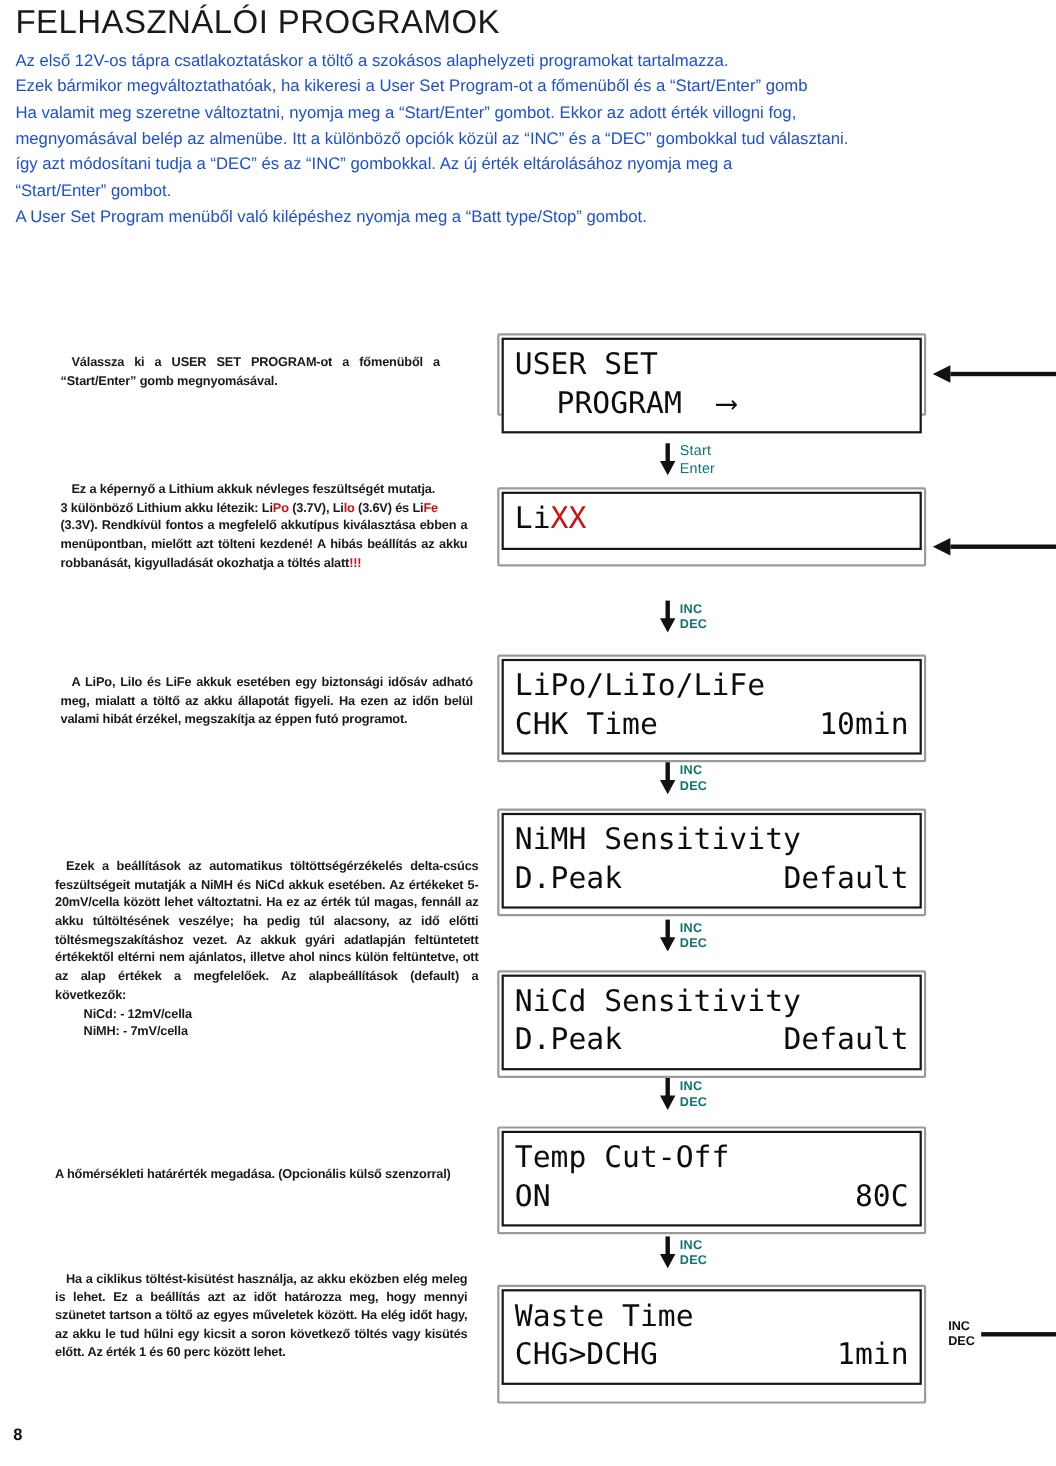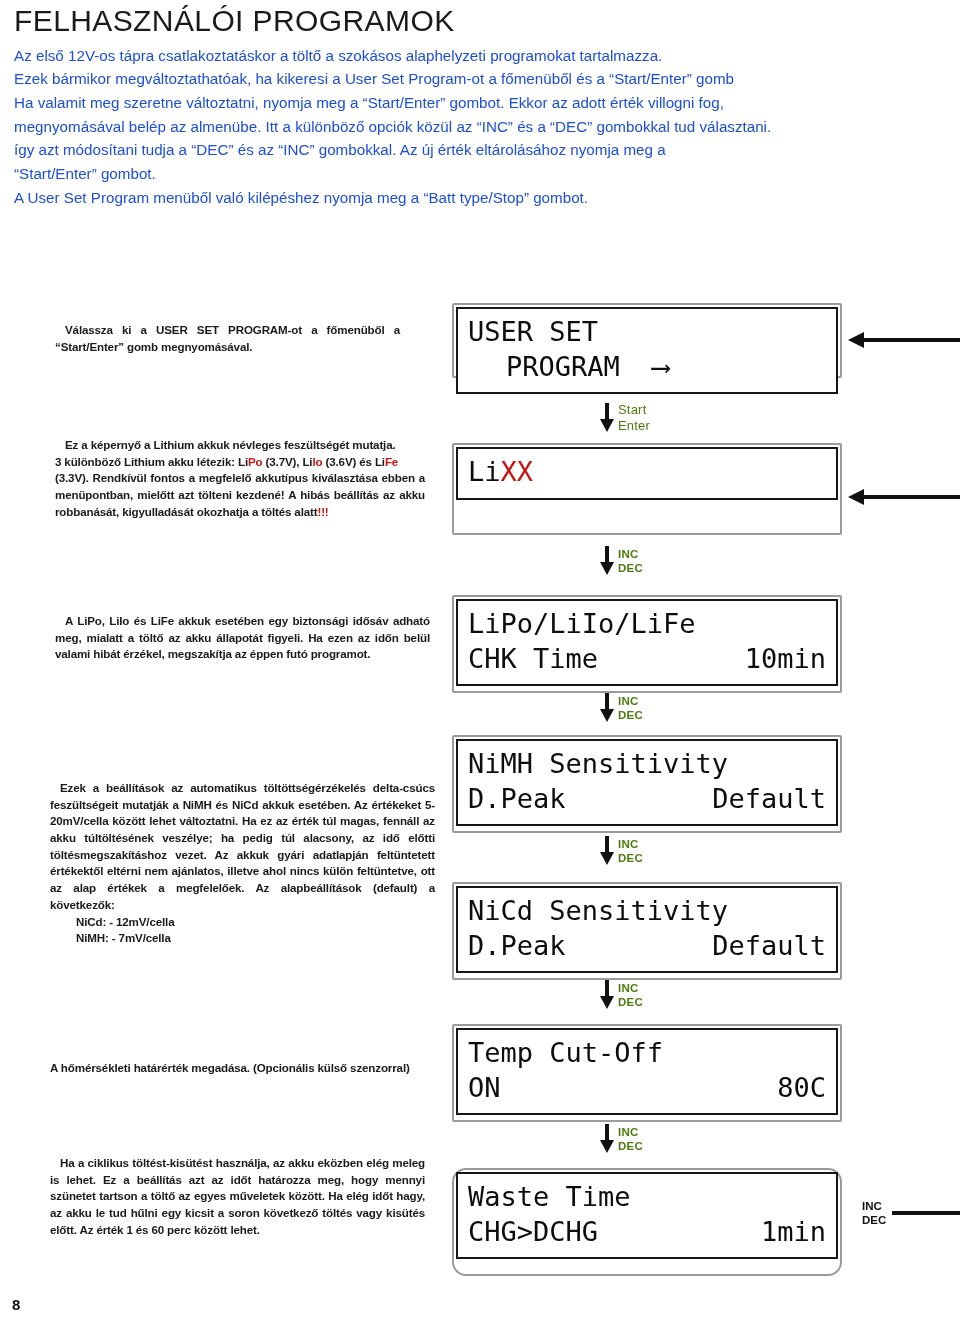--- a/index.html
+++ b/index.html
@@ -72,42 +72,42 @@
     display: flex;
     justify-content: space-between;
     align-items: baseline;
   }
   .lcd-line .l { }
   .lcd-line .r { }
   .lcd-line.single { display: block; }
   .lcd-line.indent { padding-left: 38px; }
 
   .lcd.p1 { top: 303px; height: 75px; }
-  .lcd.p2 { top: 443px; height: 92px; }
+  .lcd.p2 { top: 443px; height: 72px; }
   .lcd.p3 { top: 595px; height: 98px; }
   .lcd.p4 { top: 735px; height: 98px; }
   .lcd.p5 { top: 882px; height: 98px; }
   .lcd.p6 { top: 1024px; height: 98px; }
-  .lcd.p7 { top: 1168px; height: 108px; border-radius: 14px; }
+  .lcd.p7 { top: 1168px; height: 108px; }
 
   
   .conn { position: absolute; left: 600px; display: flex; align-items: center; gap: 4px; }
   .conn .dart { width: 14px; height: 30px; position: relative; }
   .conn .dart .stem {
     position: absolute; left: 5px; top: 0; width: 4px; height: 18px; background: #111;
   }
   .conn .dart .head {
     position: absolute; left: 0; top: 16px;
     width: 0; height: 0;
     border-left: 7px solid transparent;
     border-right: 7px solid transparent;
     border-top: 13px solid #111;
   }
   .conn .lbl {
-    font-size: 11.5px; font-weight: 700; line-height: 1.22; color: #4d7c0f;
+    font-size: 11.5px; font-weight: 700; line-height: 1.22; color: #0f766e;
     letter-spacing: 0.2px;
   }
   .conn .lbl.big { font-size: 13px; font-weight: 400; }
   .conn.c1 { top: 402px; }
   .conn.c2 { top: 546px; }
   .conn.c3 { top: 693px; }
   .conn.c4 { top: 836px; }
   .conn.c5 { top: 980px; }
   .conn.c6 { top: 1124px; }
 

